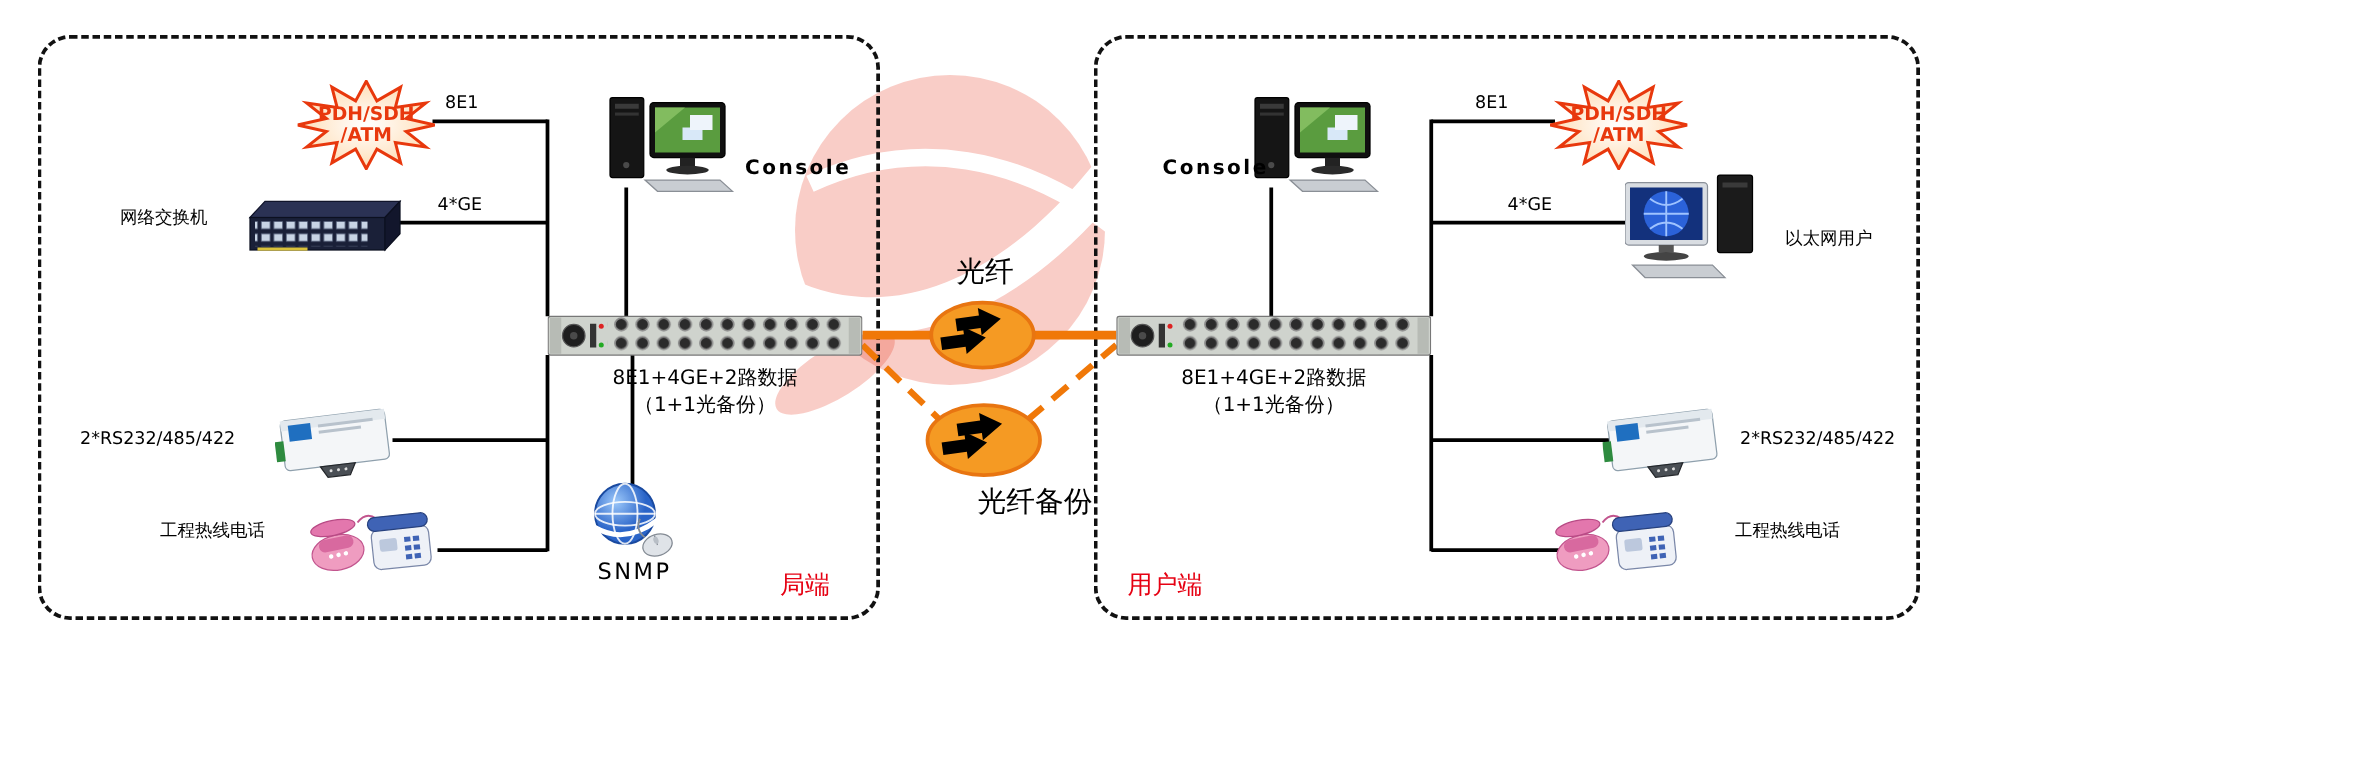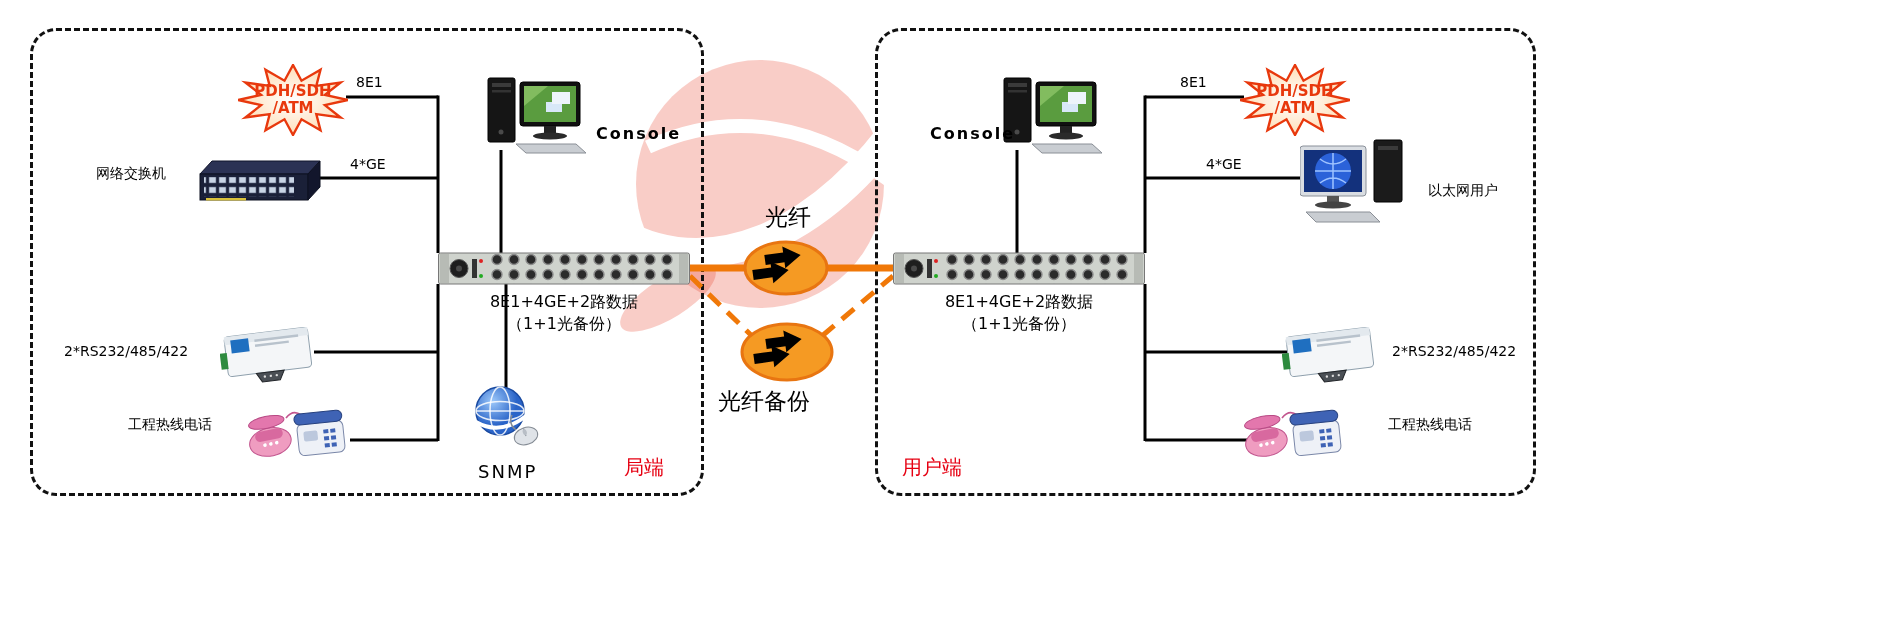--- a/index.html
+++ b/index.html
@@ -217,25 +217,25 @@
   <div class="lbl" style="left:356px;top:74px;">8E1</div>
   <div class="lbl" style="left:350px;top:156px;">4*GE</div>
   <div class="lbl" style="left:96px;top:165px;">网络交换机</div>
   <div class="lbl lbl-spaced" style="left:596px;top:124px;">Console</div>
   <div class="mux-lbl" style="left:438px;top:291px;">
     <div>8E1+4GE+2路数据</div>
     <div>（1+1光备份）</div>
   </div>
   <div class="lbl" style="left:64px;top:343px;">2*RS232/485/422</div>
   <div class="lbl" style="left:128px;top:416px;">工程热线电话</div>
-  <div class="lbl" style="left:478px;top:447px;font-size:18px;letter-spacing:2px;margin-top:14px;">SNMP</div>
+  <div class="lbl" style="left:478px;top:447px;font-size:18px;letter-spacing:2px;">SNMP</div>
   <div class="lbl lbl-red" style="left:624px;top:454px;">局端</div>
 
   <div class="lbl lbl-center" style="left:765px;top:202px;">光纤</div>
-  <div class="lbl lbl-center" style="left:718px;top:386px;">光纤备份</div>
+  <div class="lbl lbl-center" style="left:782px;top:386px;">光纤备份</div>
 
   <div class="dev" style="left:1002px;top:76px;">
     <svg width="102" height="80" viewBox="0 0 102 80">
       <rect x="2" y="2" width="27" height="64" rx="2" fill="#151515" stroke="#000"></rect>
       <rect x="6" y="7" width="19" height="4" fill="#3a3a3a"></rect>
       <rect x="6" y="14" width="19" height="2.5" fill="#333"></rect>
       <circle cx="15" cy="56" r="2.5" fill="#4a4a4a"></circle>
       <rect x="34" y="6" width="60" height="44" rx="3" fill="#101010" stroke="#000"></rect>
       <rect x="38" y="10" width="52" height="36" fill="#5a9c3f"></rect>
       <polygon points="38,10 62,10 38,30" fill="#8cc468" opacity="0.8"></polygon>

